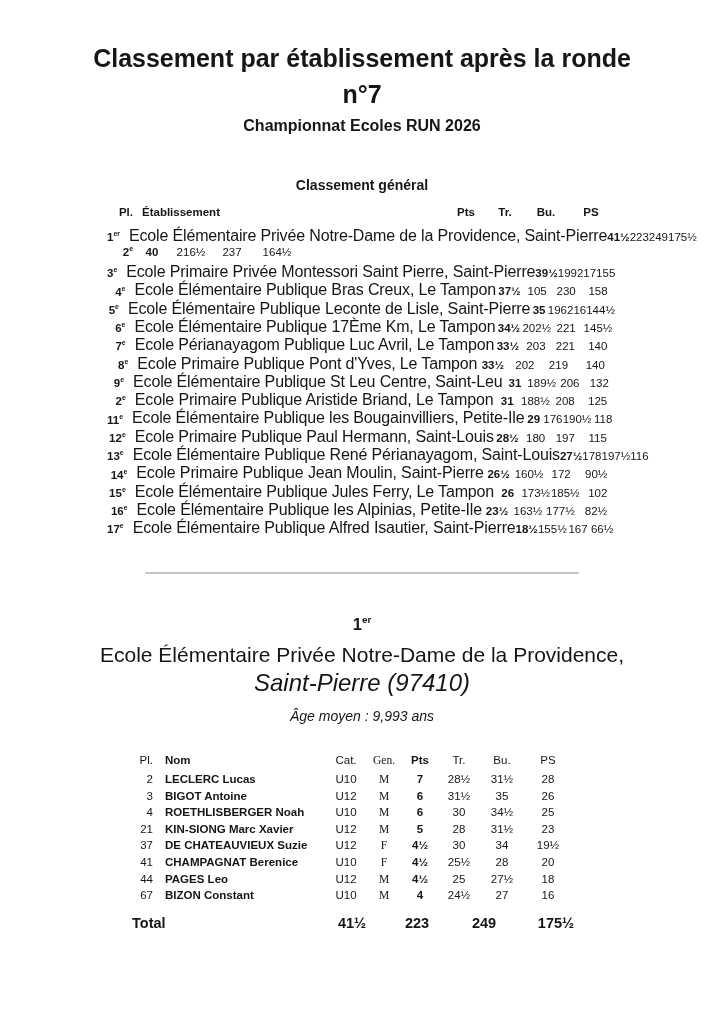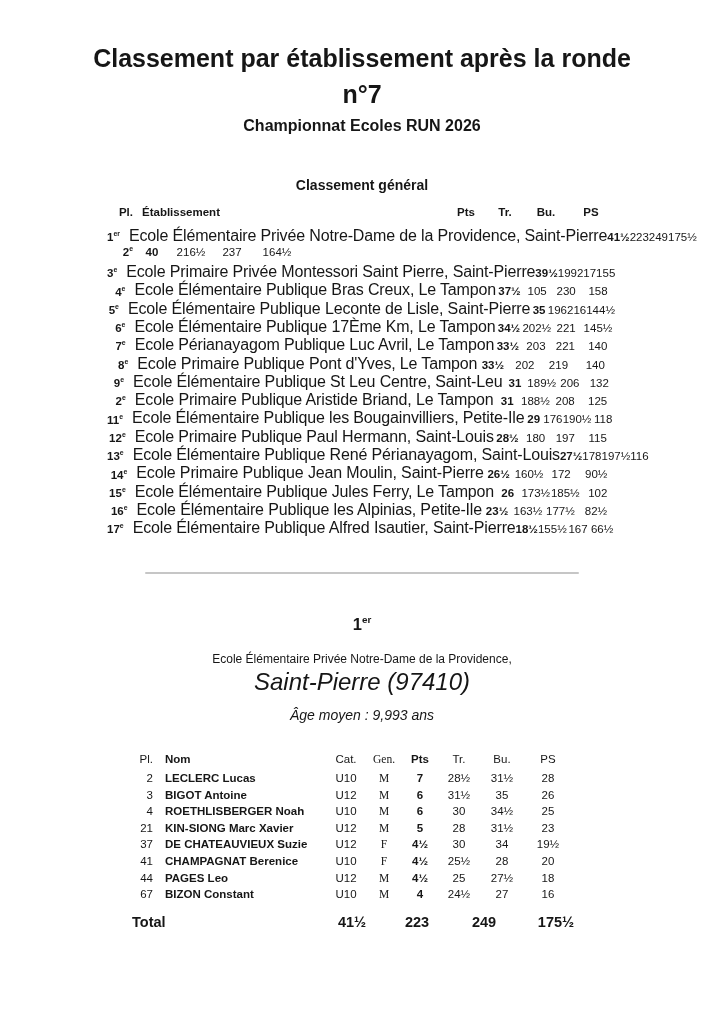--- a/index.html
+++ b/index.html
@@ -38,21 +38,21 @@
   sup { font-size: 0.6em; }
 
   .divider {
     width: 434px; height: 2px; background: #c6c6c6;
     margin: 34px auto 0 auto; border-radius: 1px;
   }
 
   
   .winner { text-align: center; margin-top: 40px; }
   .winner-place { font-size: 16.5px; font-weight: bold; margin-top: 12px; }
-  .winner-name { font-size: 12px; margin-top: 19px; }
+  .winner-name { font-size: 21px; margin-top: 10px; }
   .winner-location { font-size: 24px; font-style: italic; margin-top: 2px; }
   .winner-age { font-size: 14px; font-style: italic; margin-top: 11px; }
 
   
   .table2 { width: 440px; margin: 30px 0 0 132px; font-size: 11.5px; }
   .t2row { display: flex; align-items: baseline; height: 16.6px; }
   .t2row .c-pl   { width: 21px; text-align: right; }
   .t2row .c-nom  { flex: 1; padding-left: 12px; font-weight: bold; }
   .t2row .c-cat  { width: 40px; text-align: center; }
   .t2row .c-gen  { width: 36px; text-align: center; font-family: Liberation Serif, serif; }

